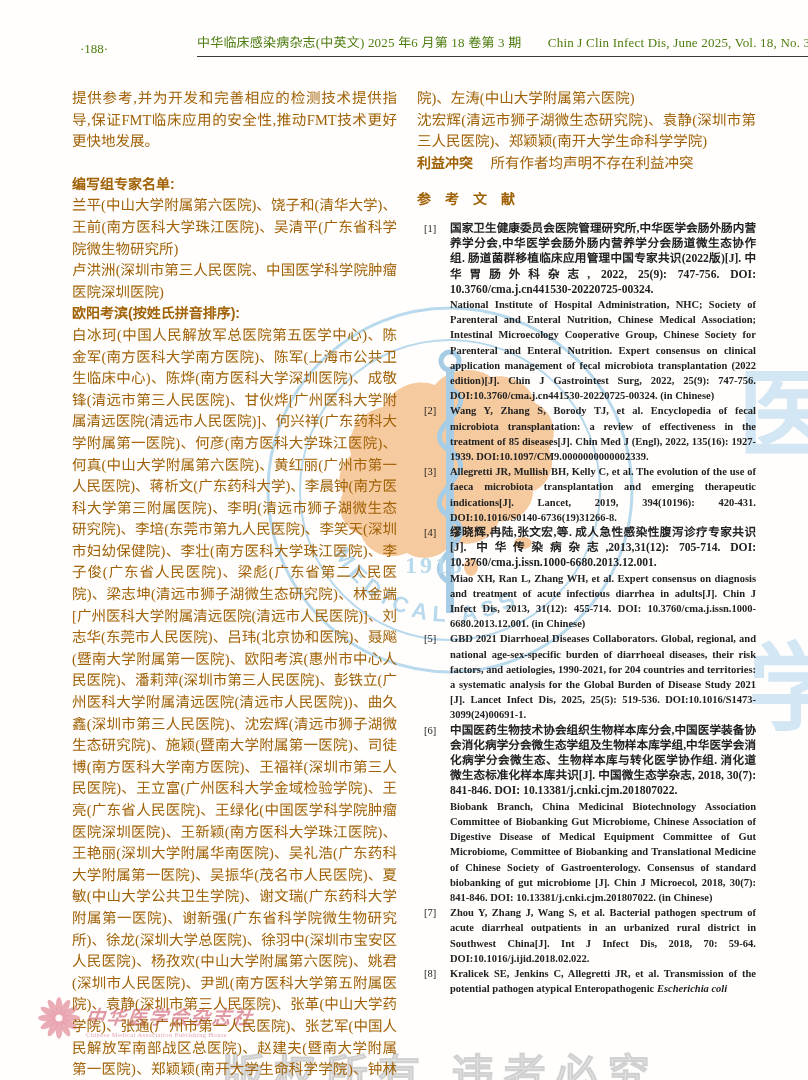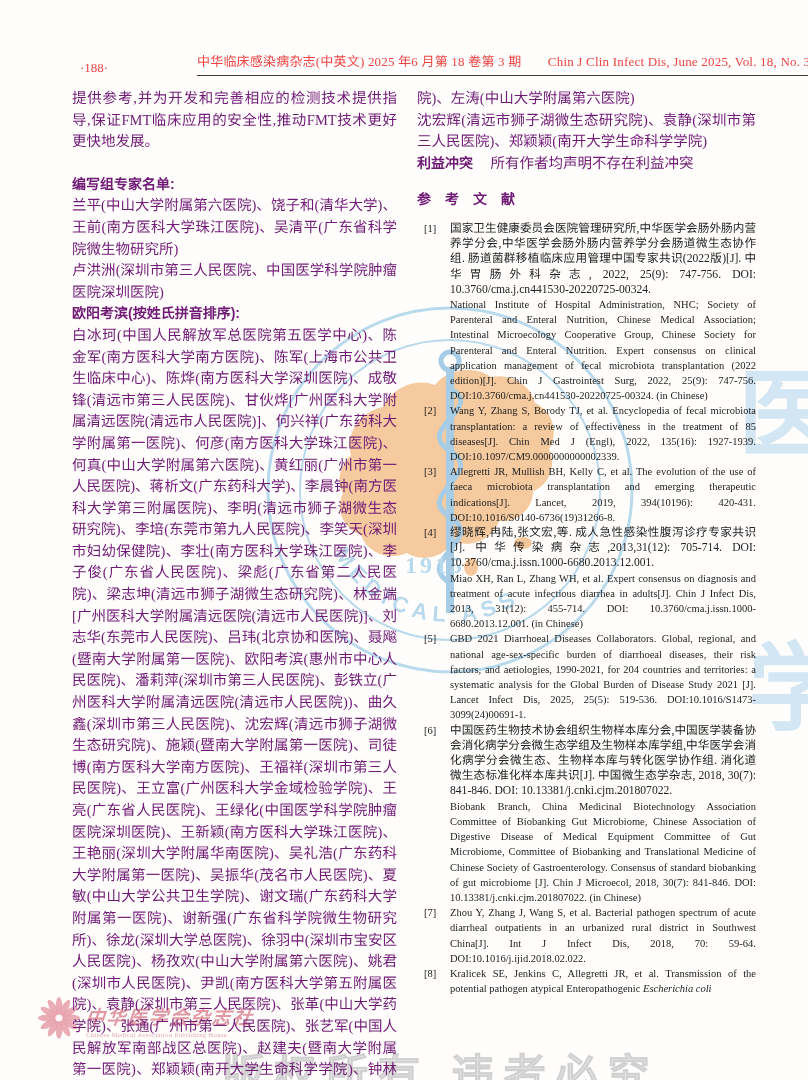--- a/index.html
+++ b/index.html
@@ -26,47 +26,47 @@
   .publisher-name-en { color:#dd9aa5; font-size:6.5px; letter-spacing:.4px; margin-top:2px; white-space:nowrap; }
   .copyright {
     position:absolute; left:222px; top:1040px; font-size:42px; font-weight:bold;
     letter-spacing:10px; white-space:nowrap;
     color:rgba(205,205,205,0.40); -webkit-text-stroke:1px rgba(185,185,185,0.55);
     font-family:"Liberation Sans","DejaVu Sans",sans-serif;
   }
   
   .content { position:relative; z-index:1; }
   .hdr {
-    position:absolute; top:51px; left:80px; width:677px;
-    display:flex; align-items:flex-end; font-size:13px; color:#ef4444;
+    position:absolute; top:32px; left:80px; width:677px;
+    display:flex; align-items:flex-end; font-size:13px; color:#4d7c0f;
   }
   .hdr .pnum { width:117px; flex:0 0 117px; }
   .hdr .jline {
     flex:1; text-align:center; border-bottom:1.5px solid #3a3a3a;
     padding-bottom:5px; white-space:nowrap; letter-spacing:.2px;
   }
   .cols { position:absolute; top:88px; left:72px; width:684px; display:flex; }
   .colL { width:325px; flex:0 0 325px; }
   .gutter { width:20px; flex:0 0 20px; }
   .colR { width:339px; flex:0 0 339px; }
-  .colL p, .colR p { font-size:14.5px; line-height:21.6px; text-align:justify; color:#701a75; }
+  .colL p, .colR p { font-size:14.5px; line-height:21.6px; text-align:justify; color:#a16207; }
   .blabel {
     font-weight:bold; font-family:"Liberation Sans","DejaVu Sans",sans-serif;
     font-size:14px !important;
   }
   .gap-top { margin-top:21px !important; }
   .coi-line .coi-spacer { display:inline-block; width:1.2em; }
   .ref-head {
     text-align:right; font-weight:bold; margin:15px 0 10px 0;
     font-family:"Liberation Sans","DejaVu Sans",sans-serif; font-size:14px !important;
   }
   .reflist { list-style:none; }
   .ref { display:flex; margin:0; }
   .ref-label { flex:0 0 33px; padding-left:7px; font-size:10.5px; line-height:15.2px; color:#222; }
-  .ref-body { flex:1; min-width:0; }
+  .ref-body { flex:1; min-width:0;font-weight:bold; }
   .ref-zh { font-size:11.6px; line-height:15.2px; text-align:justify; color:#222; }
   .ref-en { font-size:10.5px; line-height:15.2px; text-align:justify; color:#222;
             font-family:"Liberation Serif","DejaVu Serif",serif; }
   .ref-zh:empty { display:none; }
 </style>
 </head>
 <body>
 
 <div class="page">
 

